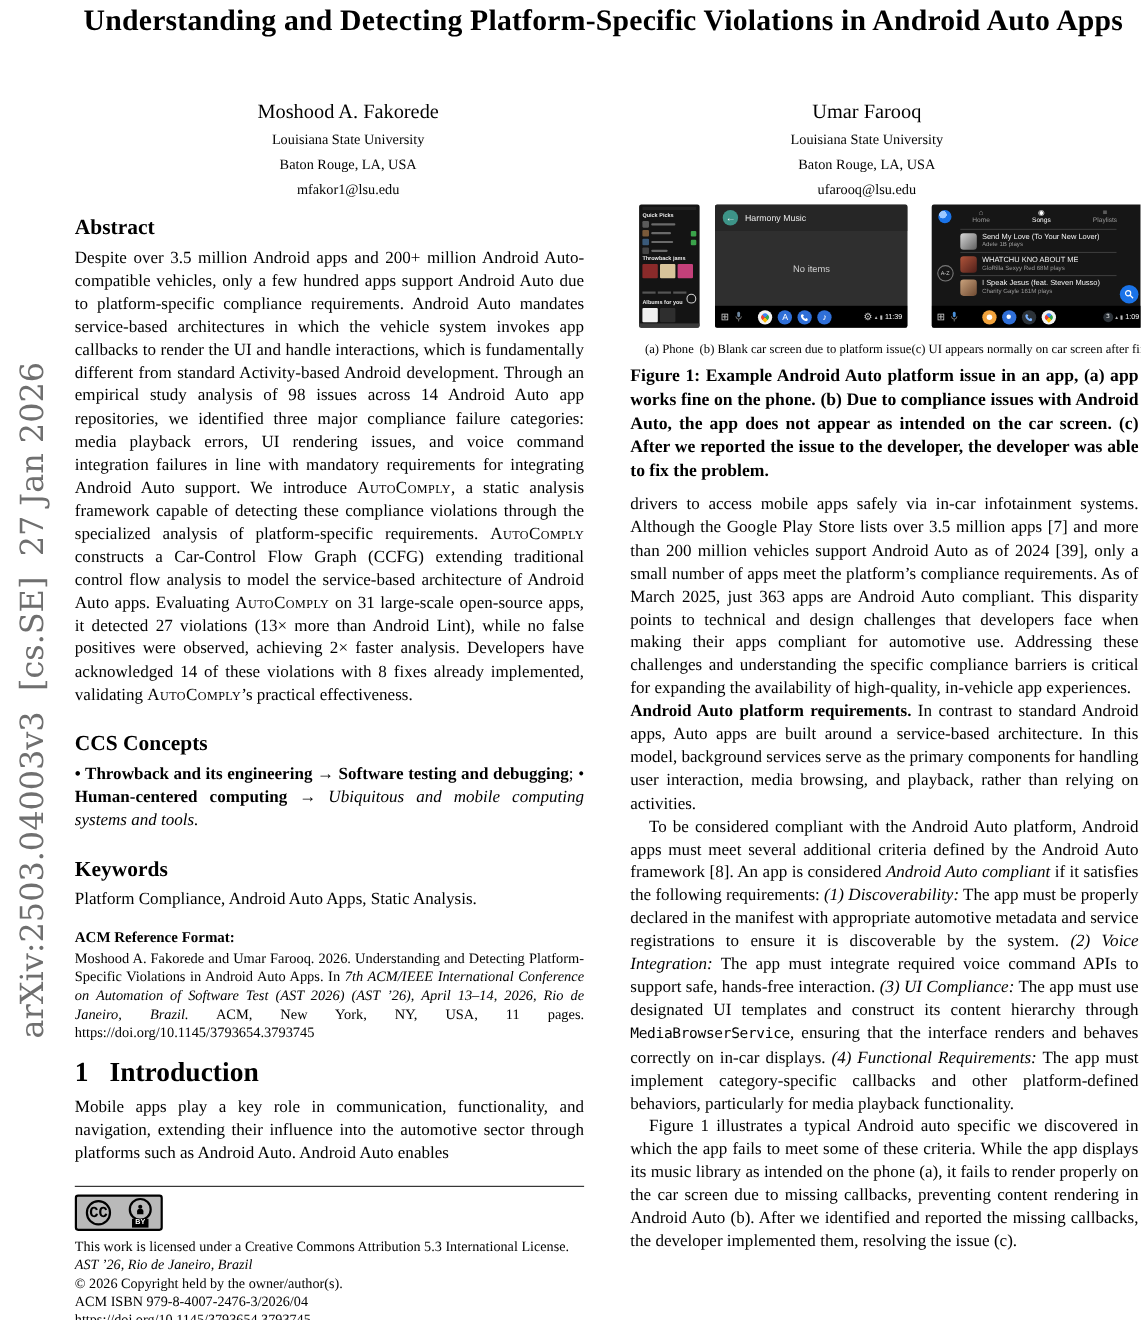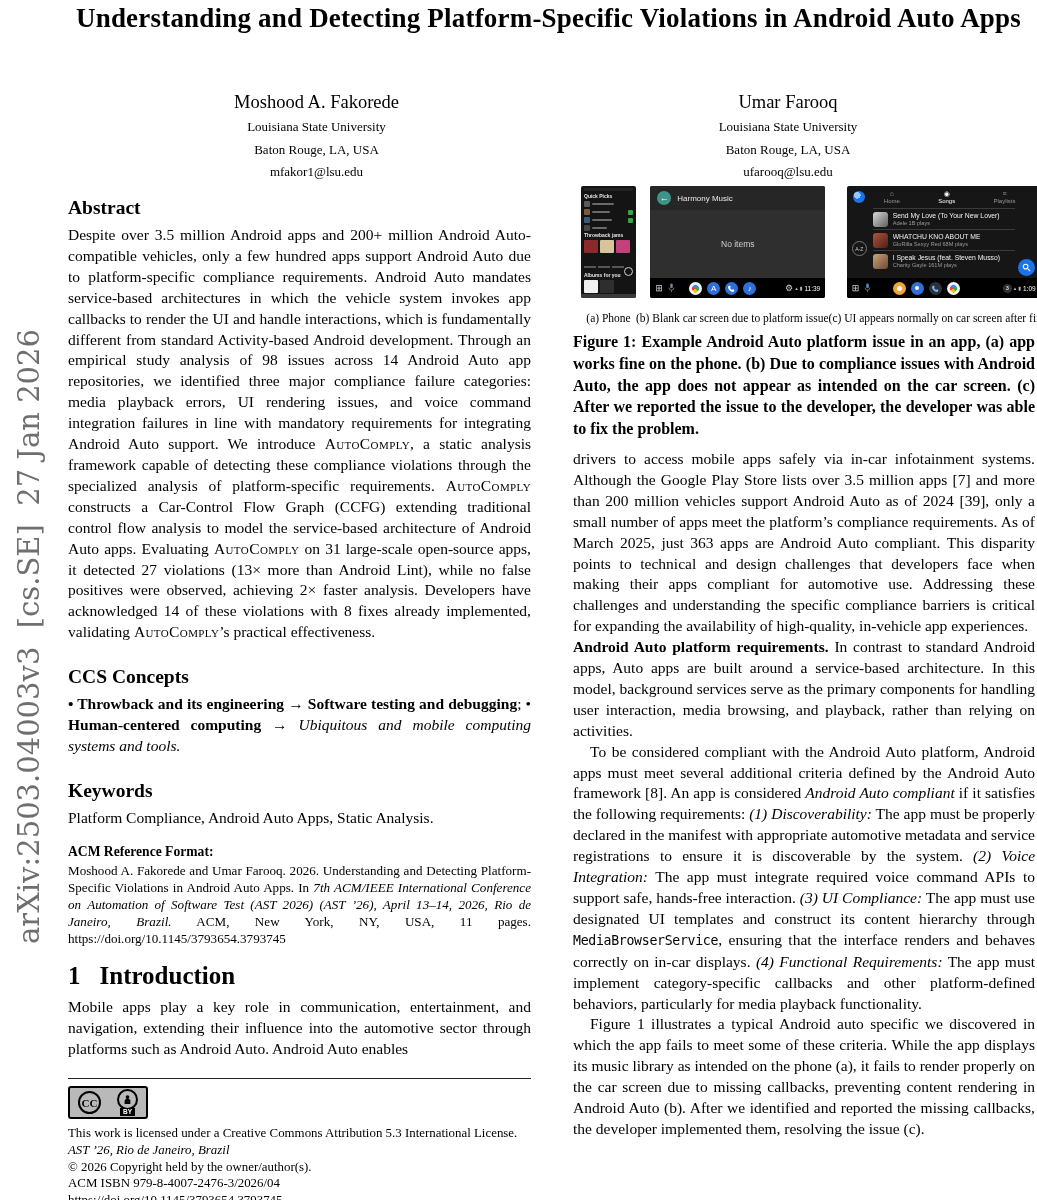--- a/index.html
+++ b/index.html
@@ -37,22 +37,22 @@
   .s-i{font-style:italic;}
   .s-sc{font-variant:small-caps;letter-spacing:.4px;}
   .s-mono{font-family:"DejaVu Sans Mono",monospace;font-size:13.2px;letter-spacing:-.3px;}
 
   
   .footnote{position:absolute;left:68px;top:1078px;width:463px;}
   .fn-rule{border-top:1.6px solid #222;margin-bottom:7px;}
   .cc-badge{width:76px;height:29px;background:#b9b9b9;border:2px solid #000;border-radius:3px;
             display:flex;align-items:center;justify-content:space-around;margin-bottom:6px;}
   .cc-circle{width:19px;height:19px;border:2px solid #000;border-radius:50%;display:flex;
-             align-items:center;justify-content:center;font-family:Liberation Serif, serif;
-             font-weight:700;font-size:11px;}
+             align-items:center;justify-content:center;font-family:Liberation Mono, monospace;
+             font-weight:700;font-size:14px;}
   .cc-person{display:flex;flex-direction:column;align-items:center;}
   .cc-person .head{width:17px;height:17px;border:2px solid #000;border-radius:50%;display:flex;
                    align-items:center;justify-content:center;}
   .cc-by{background:#000;color:#fff;font-family:"Liberation Sans",sans-serif;font-weight:700;
          font-size:6.5px;padding:0 3px;line-height:8px;margin-top:-2px;}
   .fn-line{font-size:12.9px;line-height:16.8px;}
   .fn-italic{font-style:italic;}
 
   
   .fig-row{display:flex;margin-left:8px;align-items:flex-start;}
@@ -155,21 +155,21 @@
 
     <div class="sec-h mt">Keywords</div>
     <p class="body">Platform Compliance, Android Auto Apps, Static Analysis.</p>
 
     <div class="small-h">ACM Reference Format:</div>
     <p class="small"><span>Moshood A. Fakorede and Umar Farooq. 2026. Understanding and Detecting Platform-Specific Violations in Android Auto Apps. In </span><span class="s-i">7th ACM/IEEE International Conference on Automation of Software Test (AST 2026) (AST ’26), April 13–14, 2026, Rio de Janeiro, Brazil.</span><span> ACM, New York, NY, USA, 11 pages. https://doi.org/10.1145/3793654.3793745</span></p>
 
     <div class="intro-h">
       <span class="sec-num">1</span><span>Introduction</span>
     </div>
-    <p class="body">Mobile apps play a key role in communication, entertainment, and navigation, extending their influence into the automotive sector through platforms such as Android Auto. Android Auto enables</p>
+    <p class="body">Mobile apps play a key role in communication, functionality, and navigation, extending their influence into the automotive sector through platforms such as Android Auto. Android Auto enables</p>
   </div>
 
   <div class="footnote">
     <div class="fn-rule"></div>
     <div class="cc-badge">
       <span class="cc-circle">CC</span>
       <span class="cc-person">
         <span class="head">
           <svg width="11" height="11" viewBox="0 0 10 10">
             <circle cx="5" cy="2.8" r="1.7" fill="#000"></circle>

